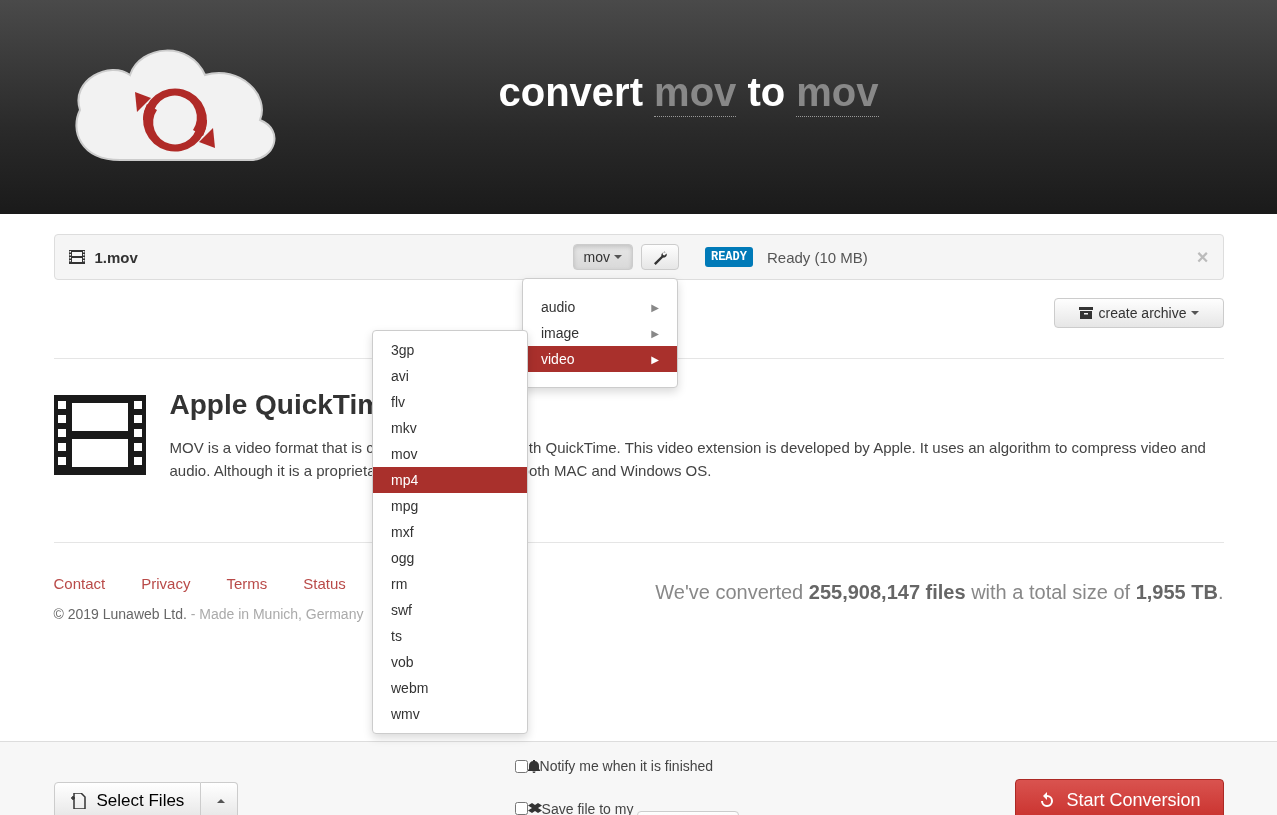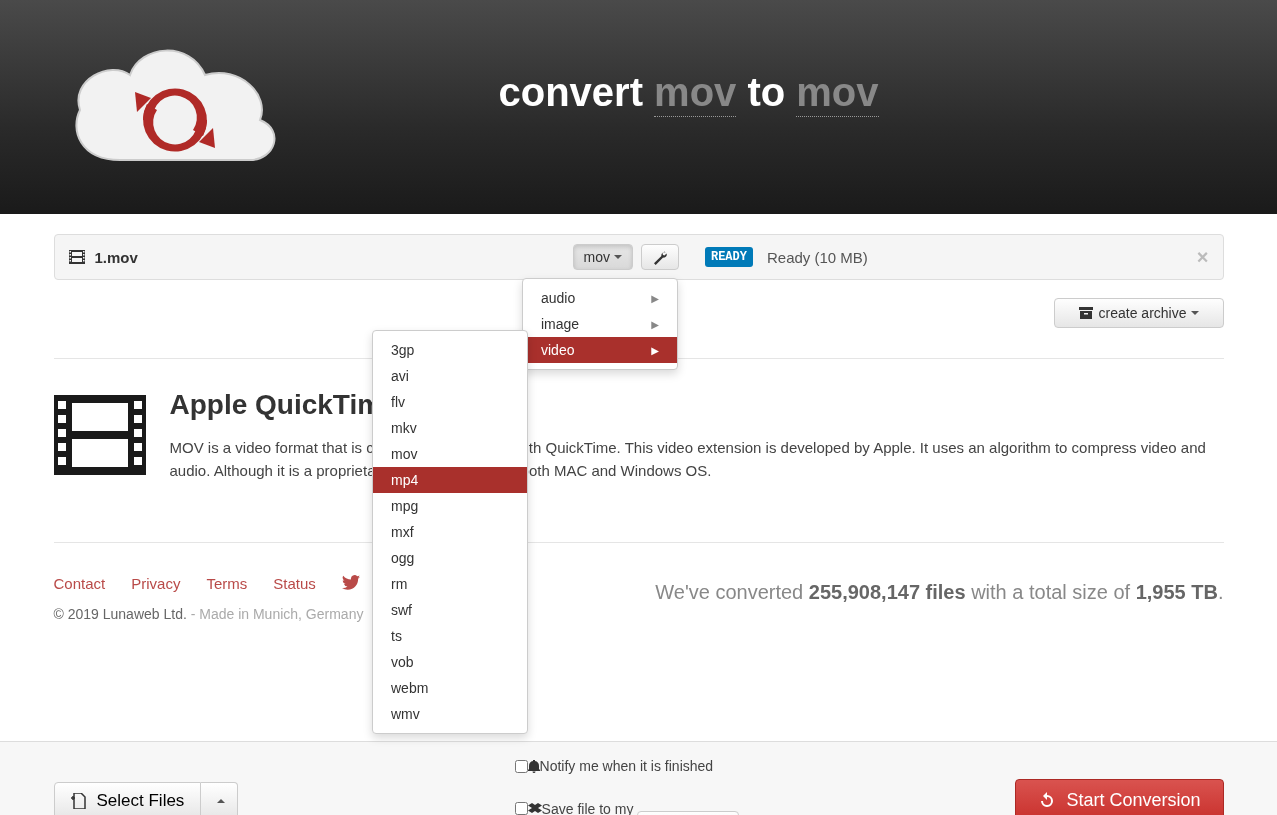--- a/index.html
+++ b/index.html
@@ -56,32 +56,32 @@
   }
   .status-text { margin-left: 6px; color: #555; font-size: 15px; }
   .close-x { position: absolute; right: 14px; color: #bbb; font-size: 20px; font-weight: bold; cursor: pointer; }
   .archive-wrap { display: flex; justify-content: flex-end; margin-top: 18px; }
   .btn-archive { padding: 6px 24px; font-size: 14px; }
   .hr { border: none; border-top: 1px solid #e5e5e5; margin: 30px 0 20px; }
   .desc-section { display: flex; gap: 24px; padding: 10px 0 30px; }
   .film-icon { flex-shrink: 0; margin-top: 6px; }
   .desc-text h2 { font-size: 28px; font-weight: 600; margin-bottom: 16px; color: #333; }
   .desc-text p { line-height: 1.5; color: #444; font-size: 15px; }
-  .footer-links { display: flex; align-items: center; gap: 26px; padding: 10px 0 12px; }
+  .footer-links { display: flex; align-items: center; gap: 36px; padding: 10px 0 12px; }
   .footer-links a { color: #b94a48; text-decoration: none; font-size: 15px; }
   .stats { color: #888; font-size: 20px; }
   .stats b { color: #666; }
   .footer-meta { display:flex; justify-content: space-between; align-items: center; }
   .copyright { color: #666; font-size: 14px; }
   .copyright .muted { color: #aaa; }
   
   .dropdown-cat {
     position: absolute; left: 522px; top: 278px; width: 156px;
     background: #fff; border: 1px solid #ccc; border-radius: 4px;
-    box-shadow: 0 4px 10px rgba(0,0,0,.15); z-index: 20; padding: 6px 0;
+    box-shadow: 0 4px 10px rgba(0,0,0,.15); z-index: 20; padding: 15px 0;
   }
   .dd-item { padding: 5px 18px; font-size: 14px; color: #333; display: flex; justify-content: space-between; align-items: center; cursor: pointer; }
   .dd-item.sel { background: #a9302c; color: #fff; }
   .dd-item .arrow-r { font-size: 10px; color: #888; }
   .dd-item.sel .arrow-r { color: #fff; }
   .dropdown-sub {
     position: absolute; left: 372px; top: 330px; width: 156px;
     background: #fff; border: 1px solid #ccc; border-radius: 4px;
     box-shadow: 0 4px 10px rgba(0,0,0,.15); z-index: 25; padding: 6px 0;
   }

